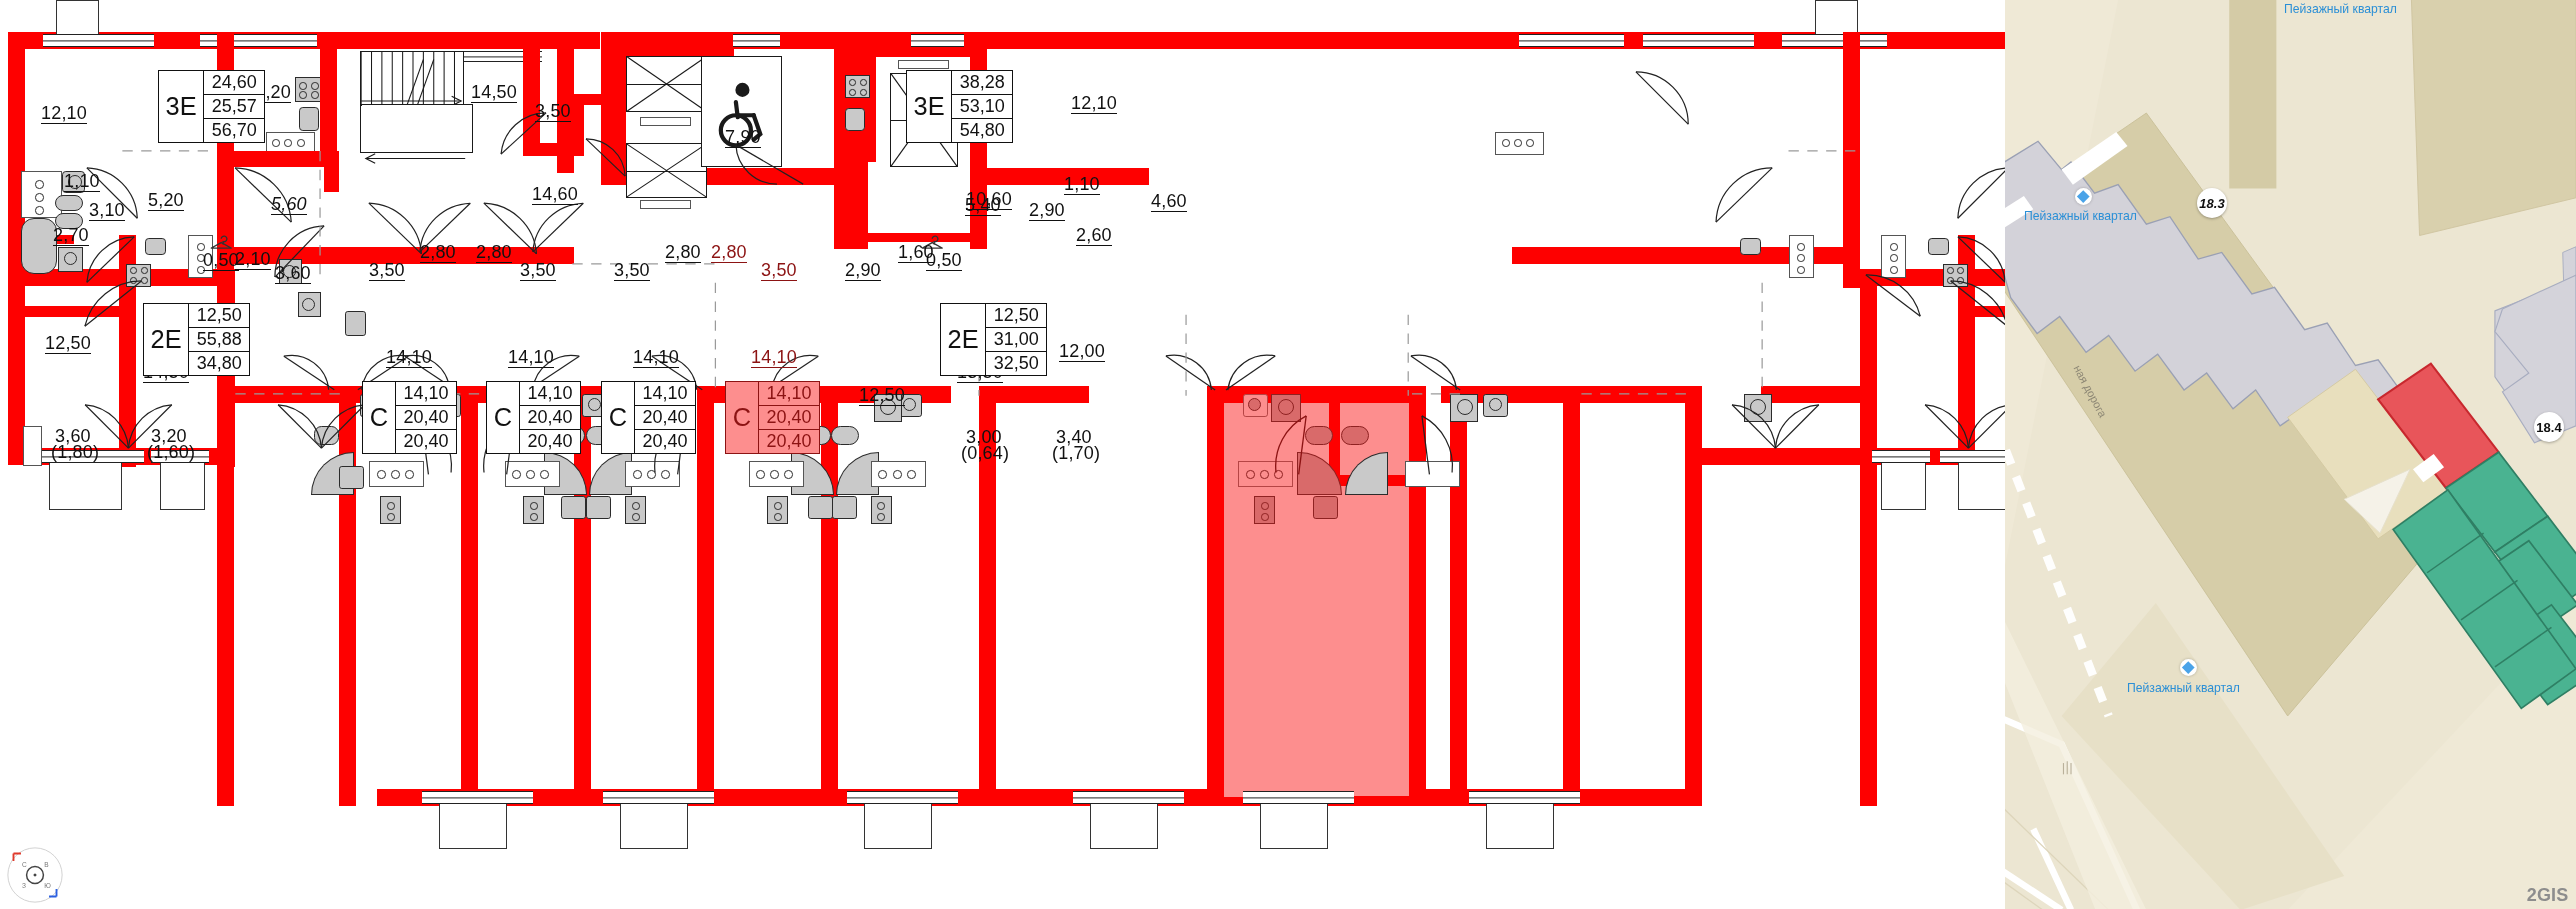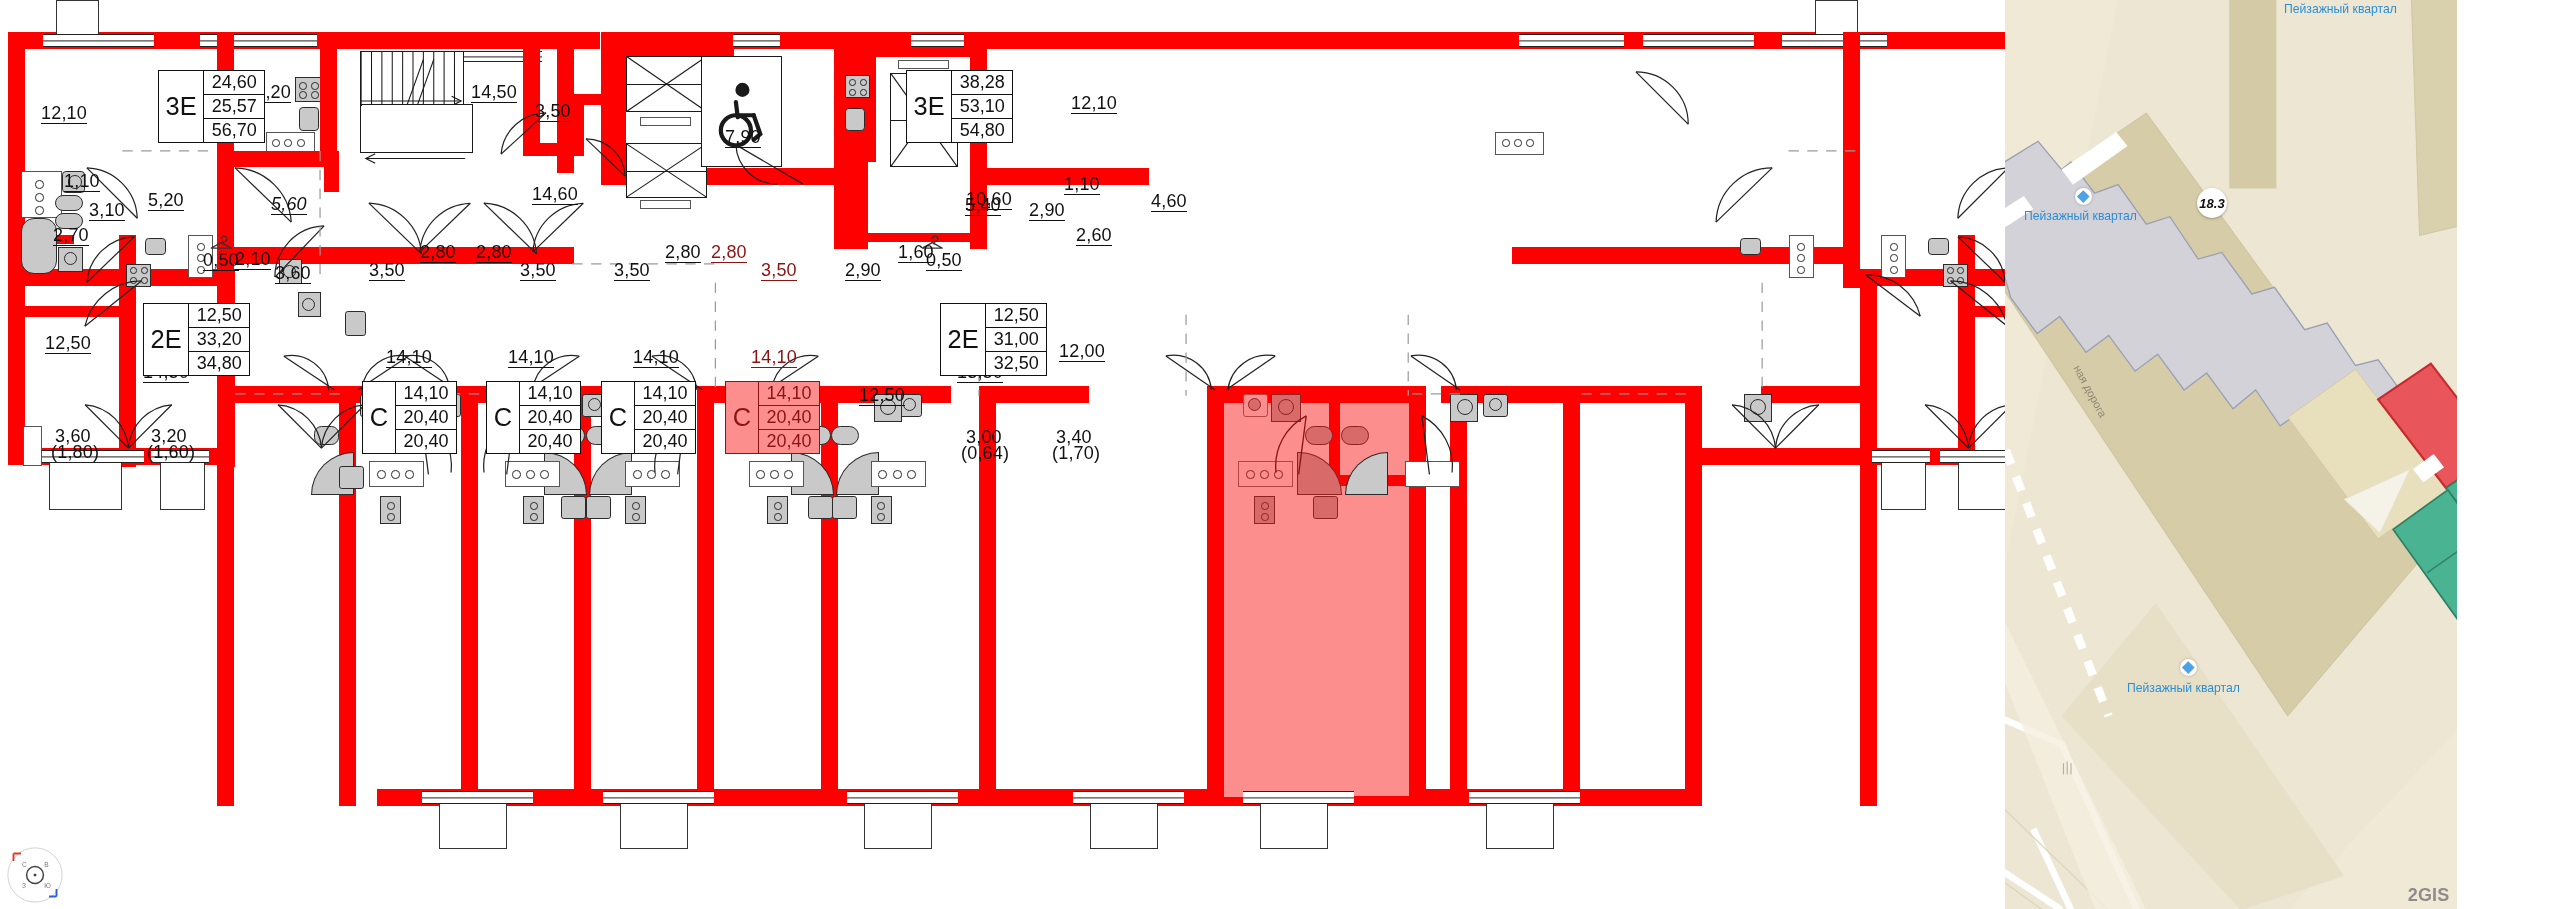--- a/index.html
+++ b/index.html
@@ -103,21 +103,21 @@
 
   .balc { position: absolute; border: 1.2px solid #333; background: #fff; border-top: none; }
   .balctop { position:absolute; border:1.2px solid #333; background:#fff; border-bottom:none;}
 
   
   #compass { position: absolute; left: 5.6px; bottom: 5.6px; width: 58px; height: 58px; }
 
   
   #map {
     position: absolute; left: 2005px; top: 0;
-    width: 452px; height: 910px;
+    width: 571px; height: 910px;
     background: #fef9c3;
     overflow: hidden;
   }
   .mapbg { position:absolute; inset:0; background:#efe9d6; }
   .mlabel {
     position: absolute;
     color: #2b8fd6;
     font-family: "Liberation Sans", sans-serif;
     font-size: 12.2px;
     white-space: nowrap;
@@ -861,21 +861,21 @@
         <div>24,60</div>
         <div>25,57</div>
         <div>56,70</div>
       </div>
     </div>
 
     <div class="aptbox" style="left:143px;top:303px;">
       <div class="code">2E</div>
       <div class="vals">
         <div>12,50</div>
-        <div>33,20</div>
+        <div>55,88</div>
         <div>34,80</div>
       </div>
     </div>
 
     <div class="aptbox" style="left:362px;top:381px;">
       <div class="code">C</div>
       <div class="vals">
         <div>14,10</div>
         <div>20,40</div>
         <div>20,40</div>

